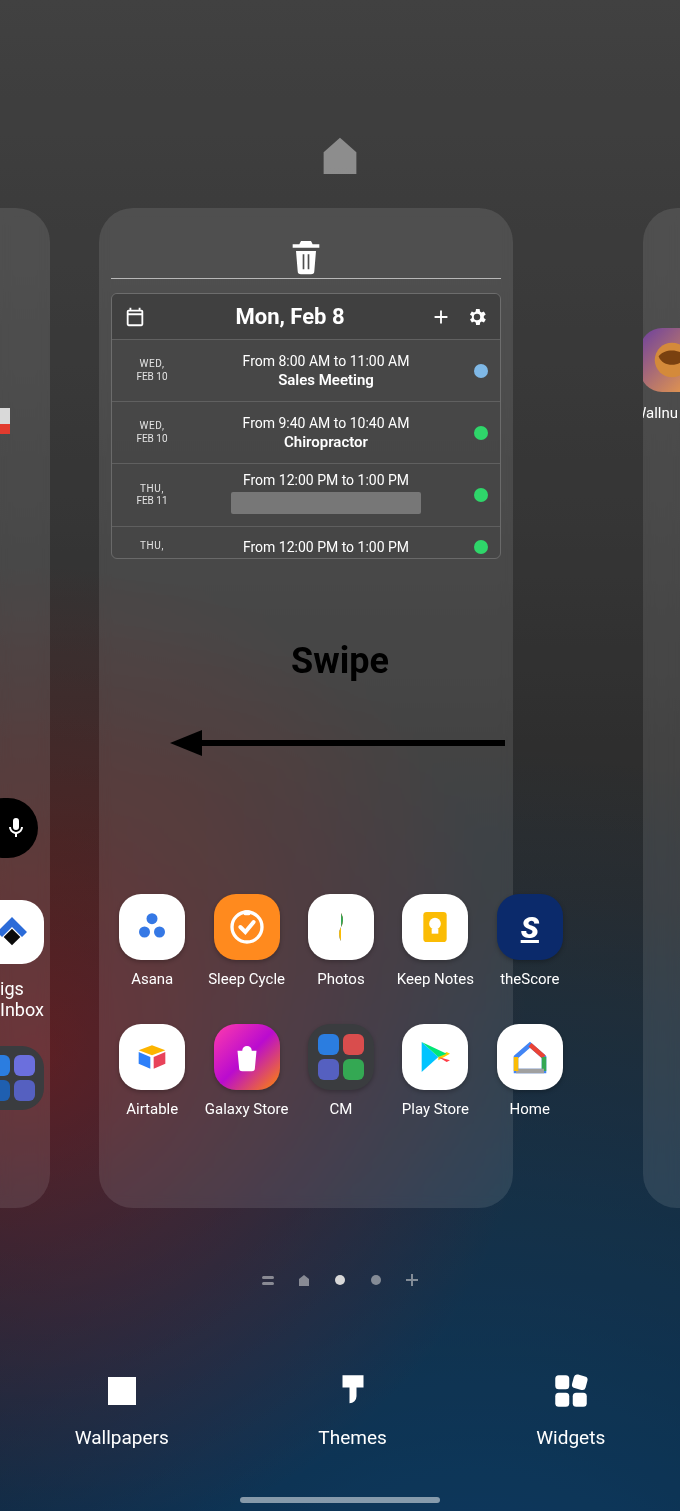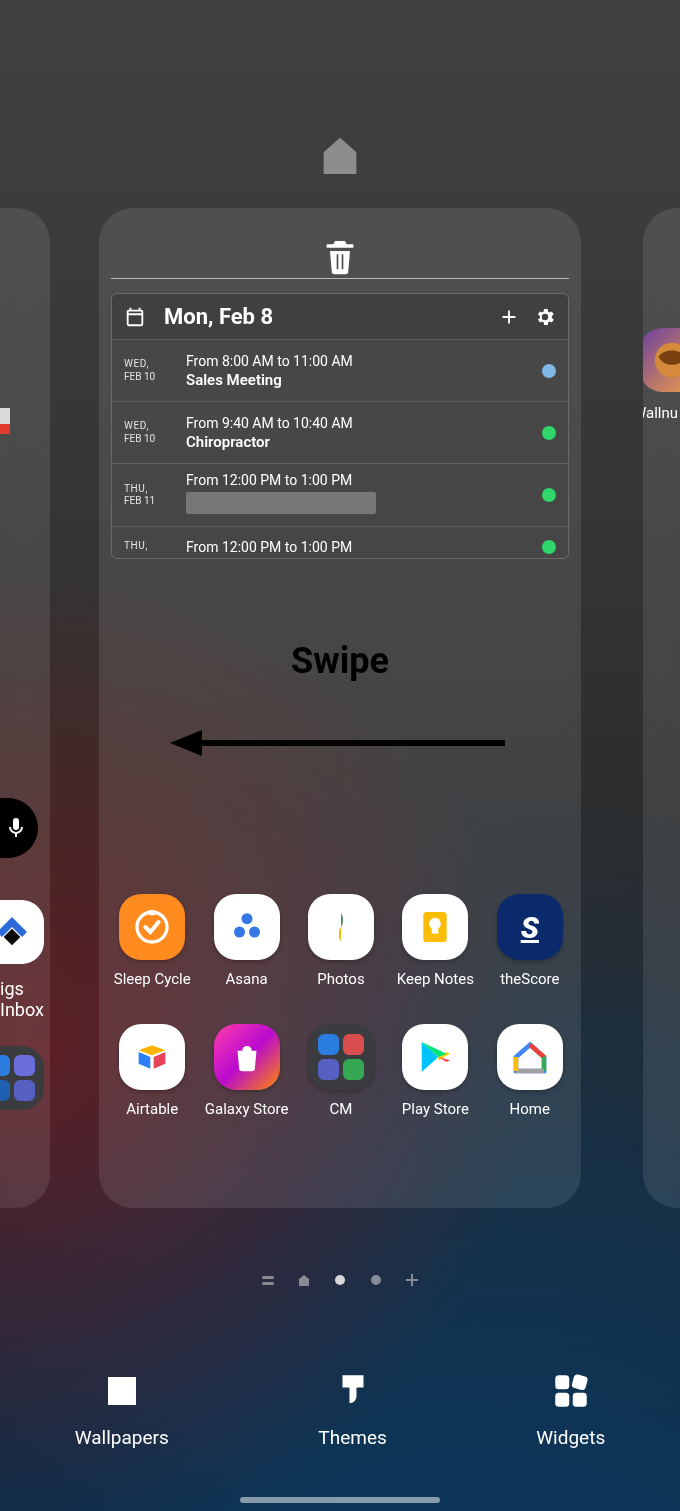--- a/index.html
+++ b/index.html
@@ -19,21 +19,21 @@
   }
   .home-shape svg { width:100%; height:100%; }
 
   
   .page {
     position:absolute; top:208px; height:1000px; border-radius:34px;
     background:rgba(255,255,255,0.10); backdrop-filter:blur(6px);
     overflow:hidden;
   }
   .page-left  { width:50px;  left:0;   border-top-left-radius:0; border-bottom-left-radius:0; }
-  .page-main  { width:482px; left:99px; }
+  .page-main  { width:414px; left:99px;text-align:center; }
   .page-right { width:37px;  right:0;  border-top-right-radius:0; border-bottom-right-radius:0; }
 
   
   .trash-wrap { display:flex; justify-content:center; padding-top:26px; }
   .trash-wrap svg { width:40px; height:44px; fill:#fff; }
 
   
   .cal-widget {
     margin:14px 12px 0; border:1px solid rgba(255,255,255,0.18);
     border-radius:6px; overflow:hidden;
@@ -236,38 +236,38 @@
         <circle cx="12" cy="12" r="9" fill="#d48a3a"></circle>
         <path d="M5 10c3-4 11-4 14 0-2 6-12 6-14 0z" fill="#7a4110"></path>
       </svg>
   </div>
   <div class="rp-label">Wallnu</div>
 </div>
 
 <div class="app-grid">
 
   <div class="app">
+    <div class="icon">
+      <svg viewBox="0 0 24 24" width="40" height="40">
+          <circle cx="12" cy="7" r="3.3" fill="#3578e5"></circle>
+          <circle cx="7.5" cy="15" r="3.3" fill="#3578e5"></circle>
+          <circle cx="16.5" cy="15" r="3.3" fill="#3578e5"></circle>
+        </svg>
+    </div>
+    <div class="name">Asana</div>
+  </div>
+  <div class="app">
     <div class="icon" style="background:#ff8a1e">
       <svg viewBox="0 0 24 24" width="40" height="40">
           <circle cx="12" cy="12" r="9" fill="none" stroke="#fff" stroke-width="2"></circle>
           <path d="M8 12l3 3 5-6" fill="none" stroke="#fff" stroke-width="2.4" stroke-linecap="round"></path>
           <rect x="10" y="2" width="4" height="3" rx="1" fill="#fff"></rect>
         </svg>
     </div>
     <div class="name">Sleep Cycle</div>
-  </div>
-  <div class="app">
-    <div class="icon">
-      <svg viewBox="0 0 24 24" width="40" height="40">
-          <circle cx="12" cy="7" r="3.3" fill="#3578e5"></circle>
-          <circle cx="7.5" cy="15" r="3.3" fill="#3578e5"></circle>
-          <circle cx="16.5" cy="15" r="3.3" fill="#3578e5"></circle>
-        </svg>
-    </div>
-    <div class="name">Asana</div>
   </div>
   <div class="app">
     <div class="icon">
       <svg viewBox="0 0 24 24" width="42" height="42">
           <path fill="#ea4335" d="M12 12V4a8 8 0 0 1 0 8z"></path>
           <path fill="#4285f4" d="M12 12h8a8 8 0 0 1-8 0z" transform="rotate(90 12 12)"></path>
           <path fill="#34a853" d="M12 12v8a8 8 0 0 1 0-8z" transform="rotate(180 12 12)"></path>
           <path fill="#fbbc04" d="M12 12H4a8 8 0 0 1 8 0z" transform="rotate(270 12 12)"></path>
         </svg>
     </div>

